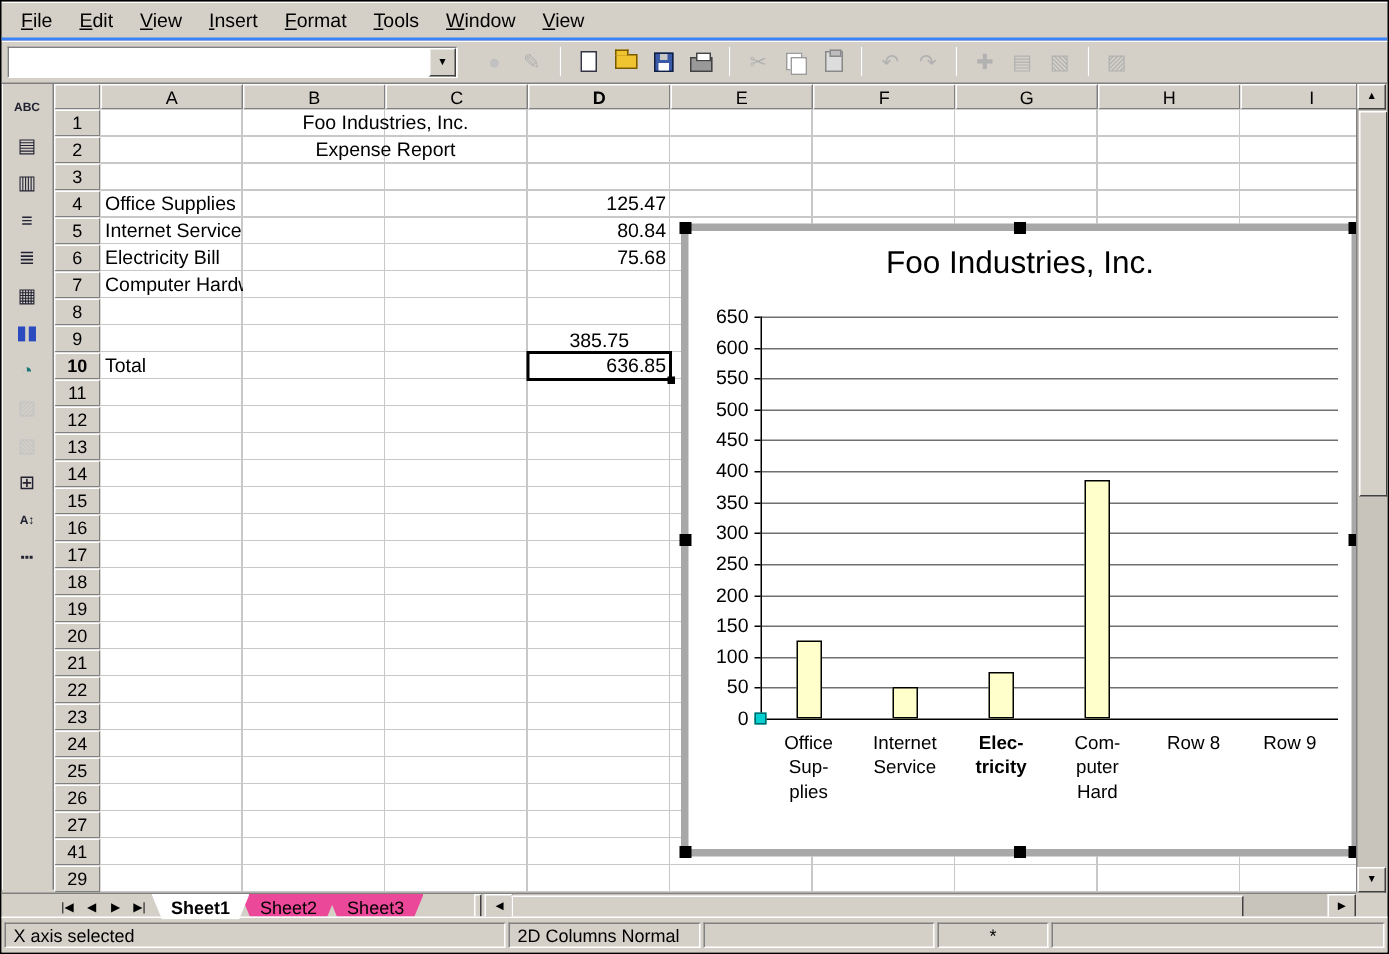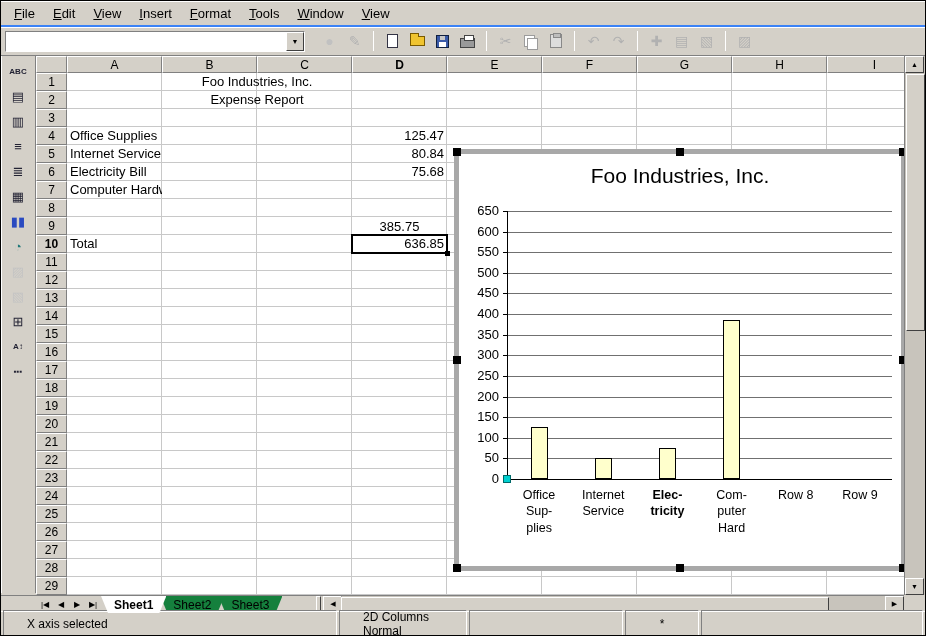--- a/index.html
+++ b/index.html
@@ -85,30 +85,30 @@
   .vscroll { position: absolute; right: 0; top: 55px; width: 21px; height: 539px; background: #c8c4bc; border-left: 1px solid #808080; z-index: 6; }
   .sb-btn { position: absolute; width: 19px; height: 17px; background: #d4d0c8; border: 1px solid; border-color: #fff #404040 #404040 #fff;
             font-size: 7px; display: flex; align-items: center; justify-content: center; color: #000; }
   .vthumb { position: absolute; left: 1px; width: 19px; background: #d4d0c8; border: 1px solid; border-color: #fff #404040 #404040 #fff; }
   .hthumb { position: absolute; top: 1px; height: 16px; background: #d4d0c8; border: 1px solid; border-color: #fff #404040 #404040 #fff; }
 
   
   .tabbar { position: absolute; left: 0; right: 21px; top: 594px; height: 18px; background: #d4d0c8; display: flex;
             align-items: stretch; border-top: 1px solid #808080; padding-left: 36px; }
   .tab-nav { width: 16px; display: flex; align-items: center; justify-content: center; font-size: 8px; color: #000; }
-  .tab { padding: 0 13px; font-size: 12px; display: flex; align-items: center; background: #15803d;
+  .tab { padding: 0 13px; font-size: 12px; display: flex; align-items: center; background: #ec4899;
          clip-path: polygon(0 0, 100% 0, calc(100% - 7px) 100%, 7px 100%); margin-right: -6px; color: #000; }
   .tab.active { background: #fff; font-weight: bold; z-index: 2; }
   .hsplit { width: 5px; margin-left: 40px; background: #d4d0c8; border: 1px solid; border-color: #fff #404040 #404040 #fff; }
   .hscroll { flex: 1; position: relative; background: #c8c4bc; margin-left: 2px; }
 
   
   .statusbar { position: absolute; left: 0; right: 0; bottom: 0; height: 24px; background: #d4d0c8; border-top: 1px solid #fff;
                display: flex; align-items: center; padding: 2px; gap: 2px; font-size: 12px; }
-  .status-seg { height: 27px; border: 1px solid; border-color: #808080 #fff #fff #808080; padding: 1px 23px; display: flex; align-items: center; color: #000; }
+  .status-seg { height: 17px; border: 1px solid; border-color: #808080 #fff #fff #808080; padding: 1px 5px; display: flex; align-items: center; color: #000; }
 </style>
 </head>
 <body>
 
 <div class="app">
 
   <div class="menubar">
       <div class="menu-item">File</div>
       <div class="menu-item">Edit</div>
       <div class="menu-item">View</div>
@@ -210,21 +210,21 @@
         <div class="rowhead">18</div>
         <div class="rowhead">19</div>
         <div class="rowhead">20</div>
         <div class="rowhead">21</div>
         <div class="rowhead">22</div>
         <div class="rowhead">23</div>
         <div class="rowhead">24</div>
         <div class="rowhead">25</div>
         <div class="rowhead">26</div>
         <div class="rowhead">27</div>
-        <div class="rowhead">28</div>
+        <div class="rowhead">41</div>
         <div class="rowhead">29</div>
       </div>
     <div class="grid-body">
         <div class="cell" style="left: 0px; top: 0px; width: 380px; text-align: center;">Foo Industries, Inc.</div>
         <div class="cell" style="left: 0px; top: 18px; width: 380px; text-align: center;">Expense Report</div>
         <div class="cell" style="left: 0px; top: 54px; width: 95px; text-align: left;">Office Supplies</div>
         <div class="cell" style="left: 285px; top: 54px; width: 95px; text-align: right;">125.47</div>
         <div class="cell" style="left: 0px; top: 72px; width: 95px; text-align: left;">Internet Service</div>
         <div class="cell" style="left: 285px; top: 72px; width: 95px; text-align: right;">80.84</div>
         <div class="cell" style="left: 0px; top: 90px; width: 95px; text-align: left;">Electricity Bill</div>

